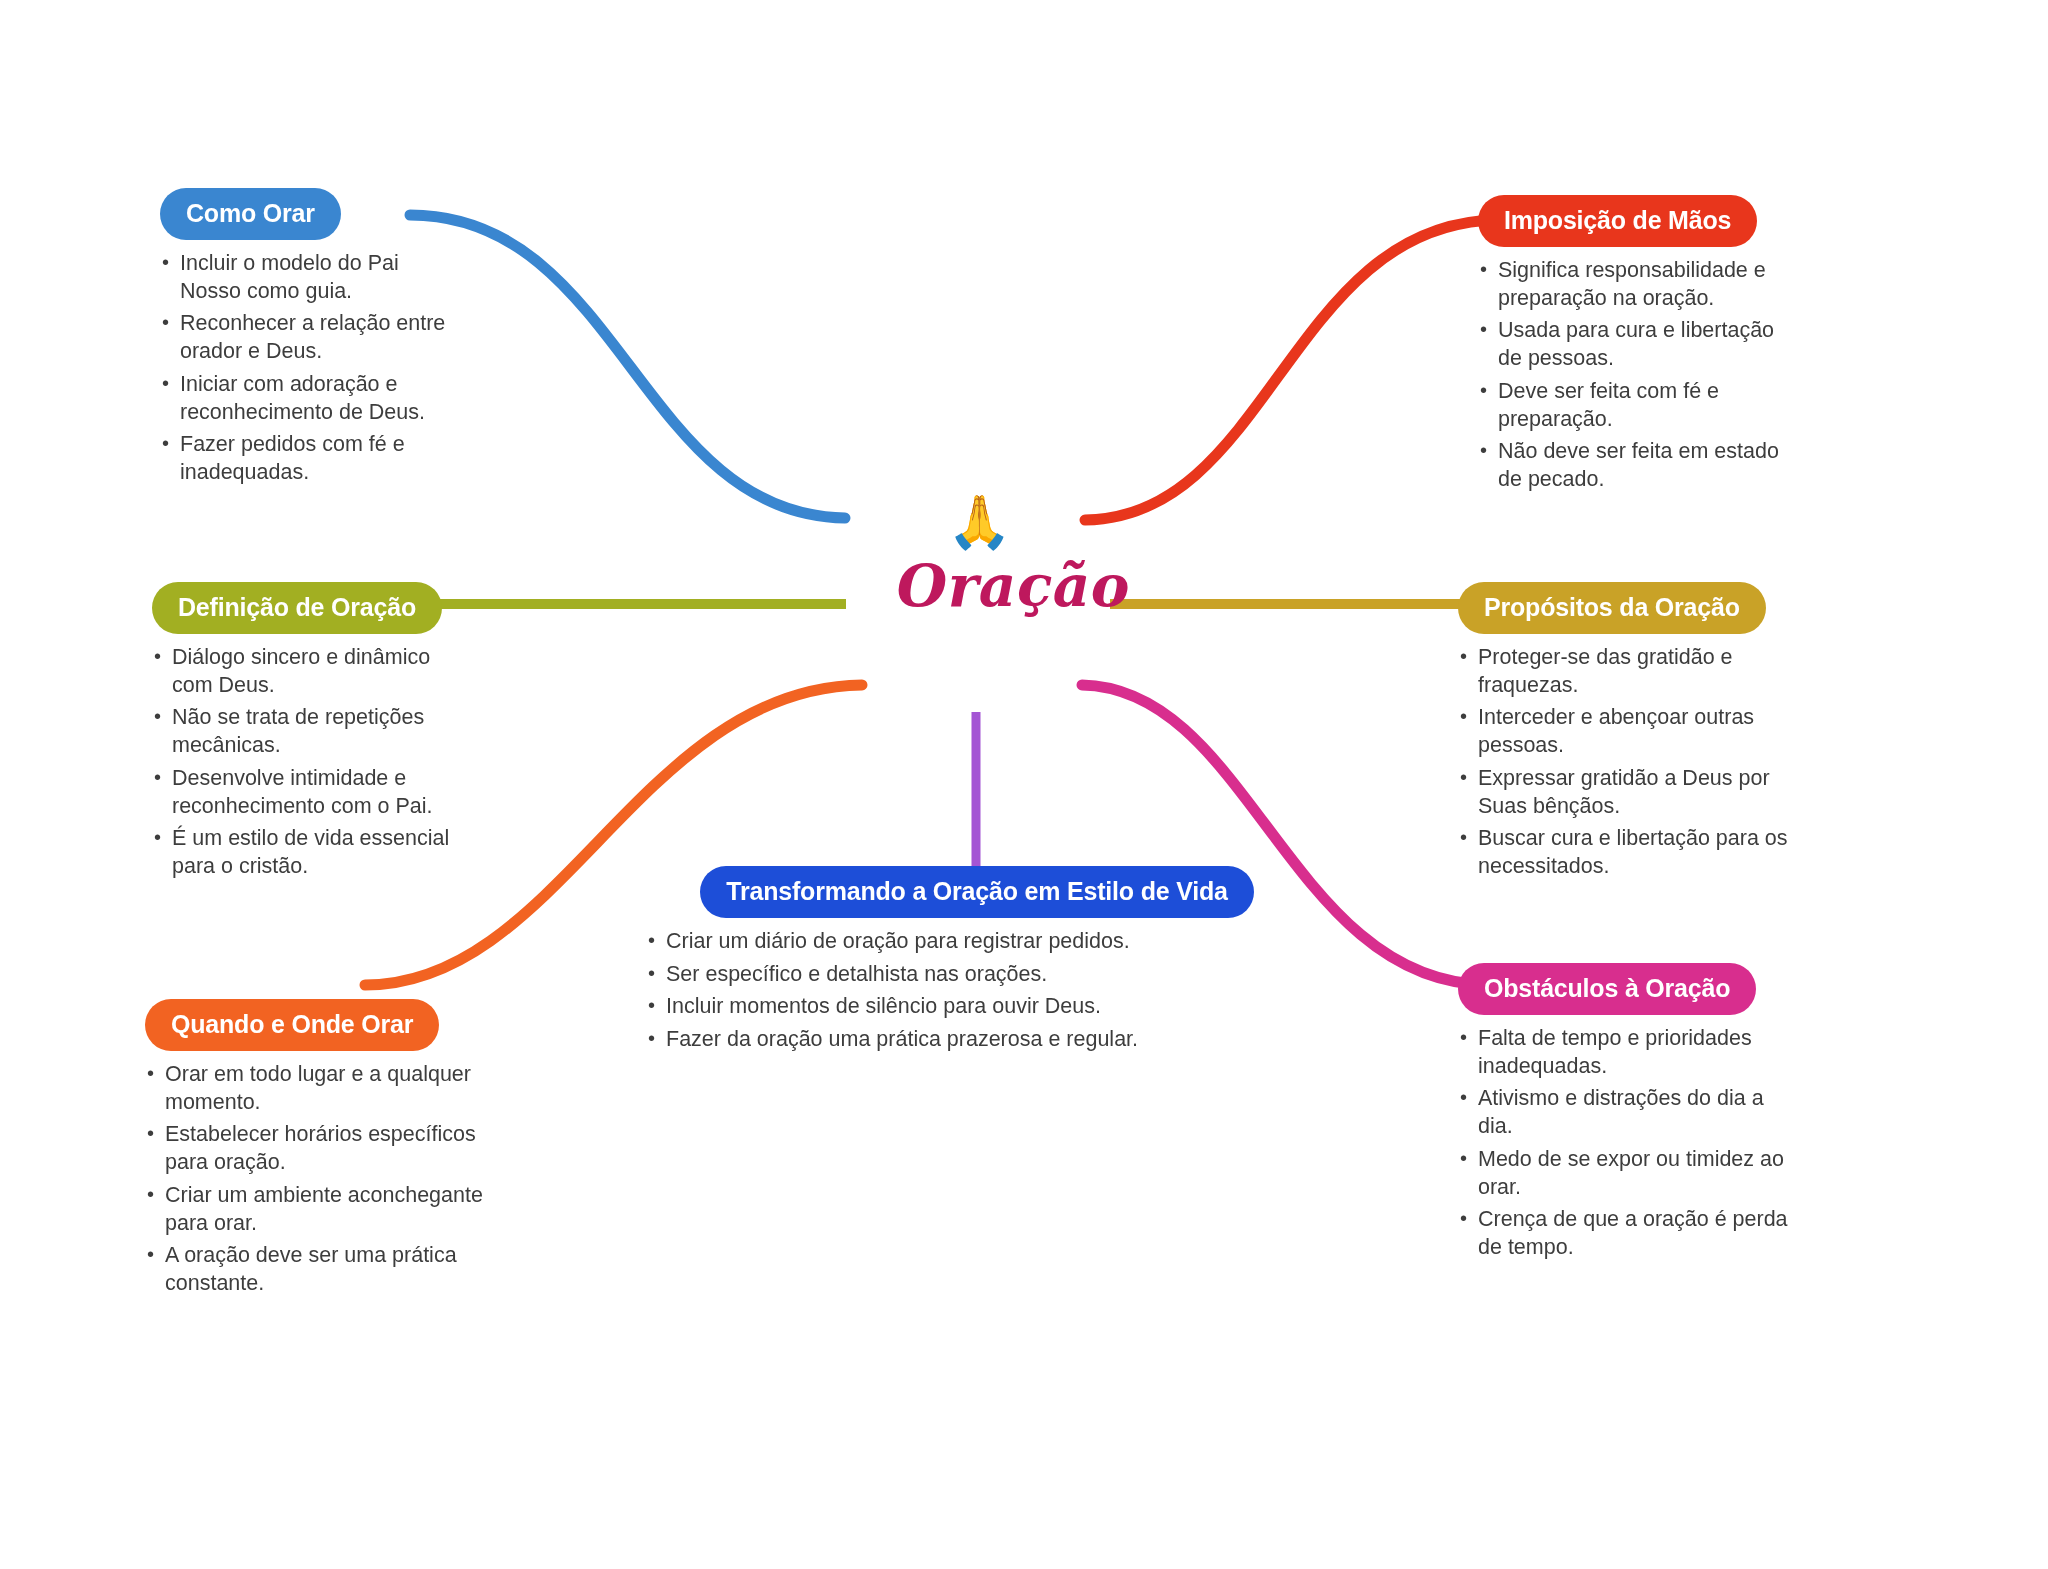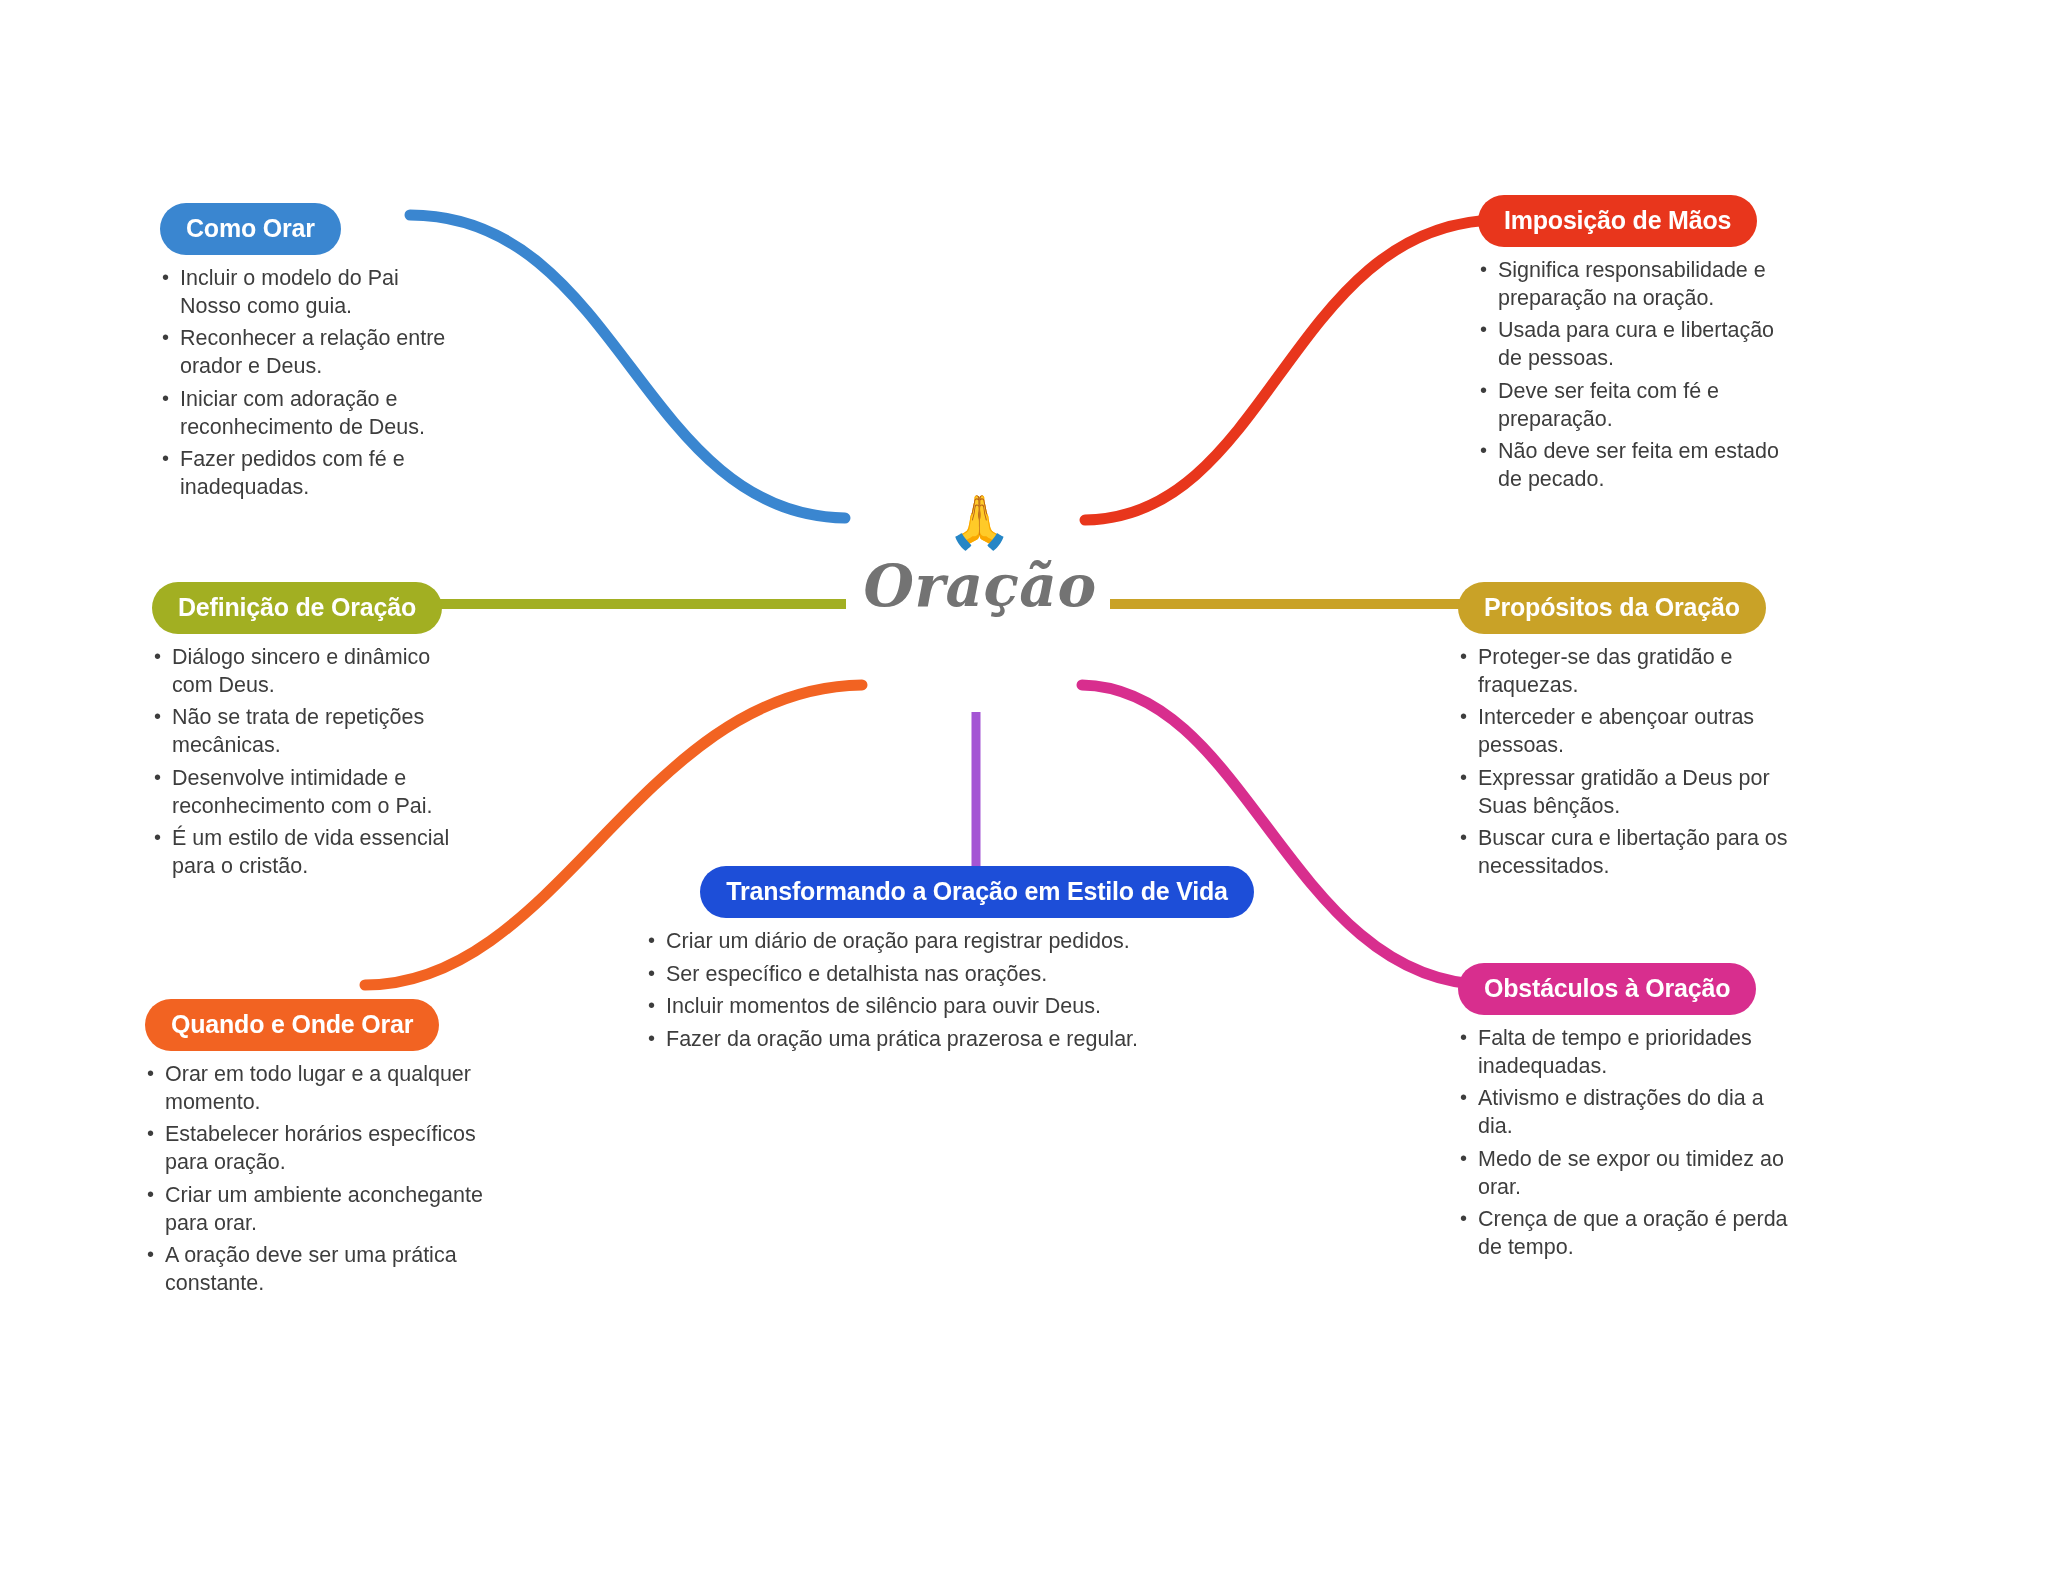--- a/index.html
+++ b/index.html
@@ -42,22 +42,23 @@
     height: 58px;
   }
   .center-title {
     display: block;
     margin-top: 2px;
     font-family: "DejaVu Serif", serif;
     font-style: italic;
     font-weight: 700;
     font-size: 58px;
     line-height: 1.05;
-    color: #737373;
+    color: #be185d;
     letter-spacing: 0.5px;
+    text-align: right;
   }
 
   
   .branch {
     position: absolute;
   }
   .pill {
     display: inline-block;
     border-radius: 999px;
     color: #ffffff;
@@ -119,21 +120,21 @@
     <path d="M 1490 985 C 1290 985, 1250 688, 1082 685" fill="none" stroke="#D82E8E" stroke-width="11" stroke-linecap="round"></path>
 
     <path d="M 976 712 L 976 872" fill="none" stroke="#A455D4" stroke-width="9" stroke-linecap="butt"></path>
   </svg>
 
   <div class="center-node">
     <span class="center-emoji">🙏</span>
     <span class="center-title">Oração</span>
   </div>
 
-  <div class="branch" id="b-como-orar" style="left:160px; top:203px; width:300px;">
+  <div class="branch" id="b-como-orar" style="left:160px; top:188px; width:300px;">
     <span class="pill-row">
       <span class="pill" style="background: rgb(58, 134, 208);">Como Orar</span>
     </span>
     <ul class="bullets">
       <li>Incluir o modelo do Pai Nosso como guia.</li>
       <li>Reconhecer a relação entre orador e Deus.</li>
       <li>Iniciar com adoração e reconhecimento de Deus.</li>
       <li>Fazer pedidos com fé e inadequadas.</li>
     </ul>
   </div>

